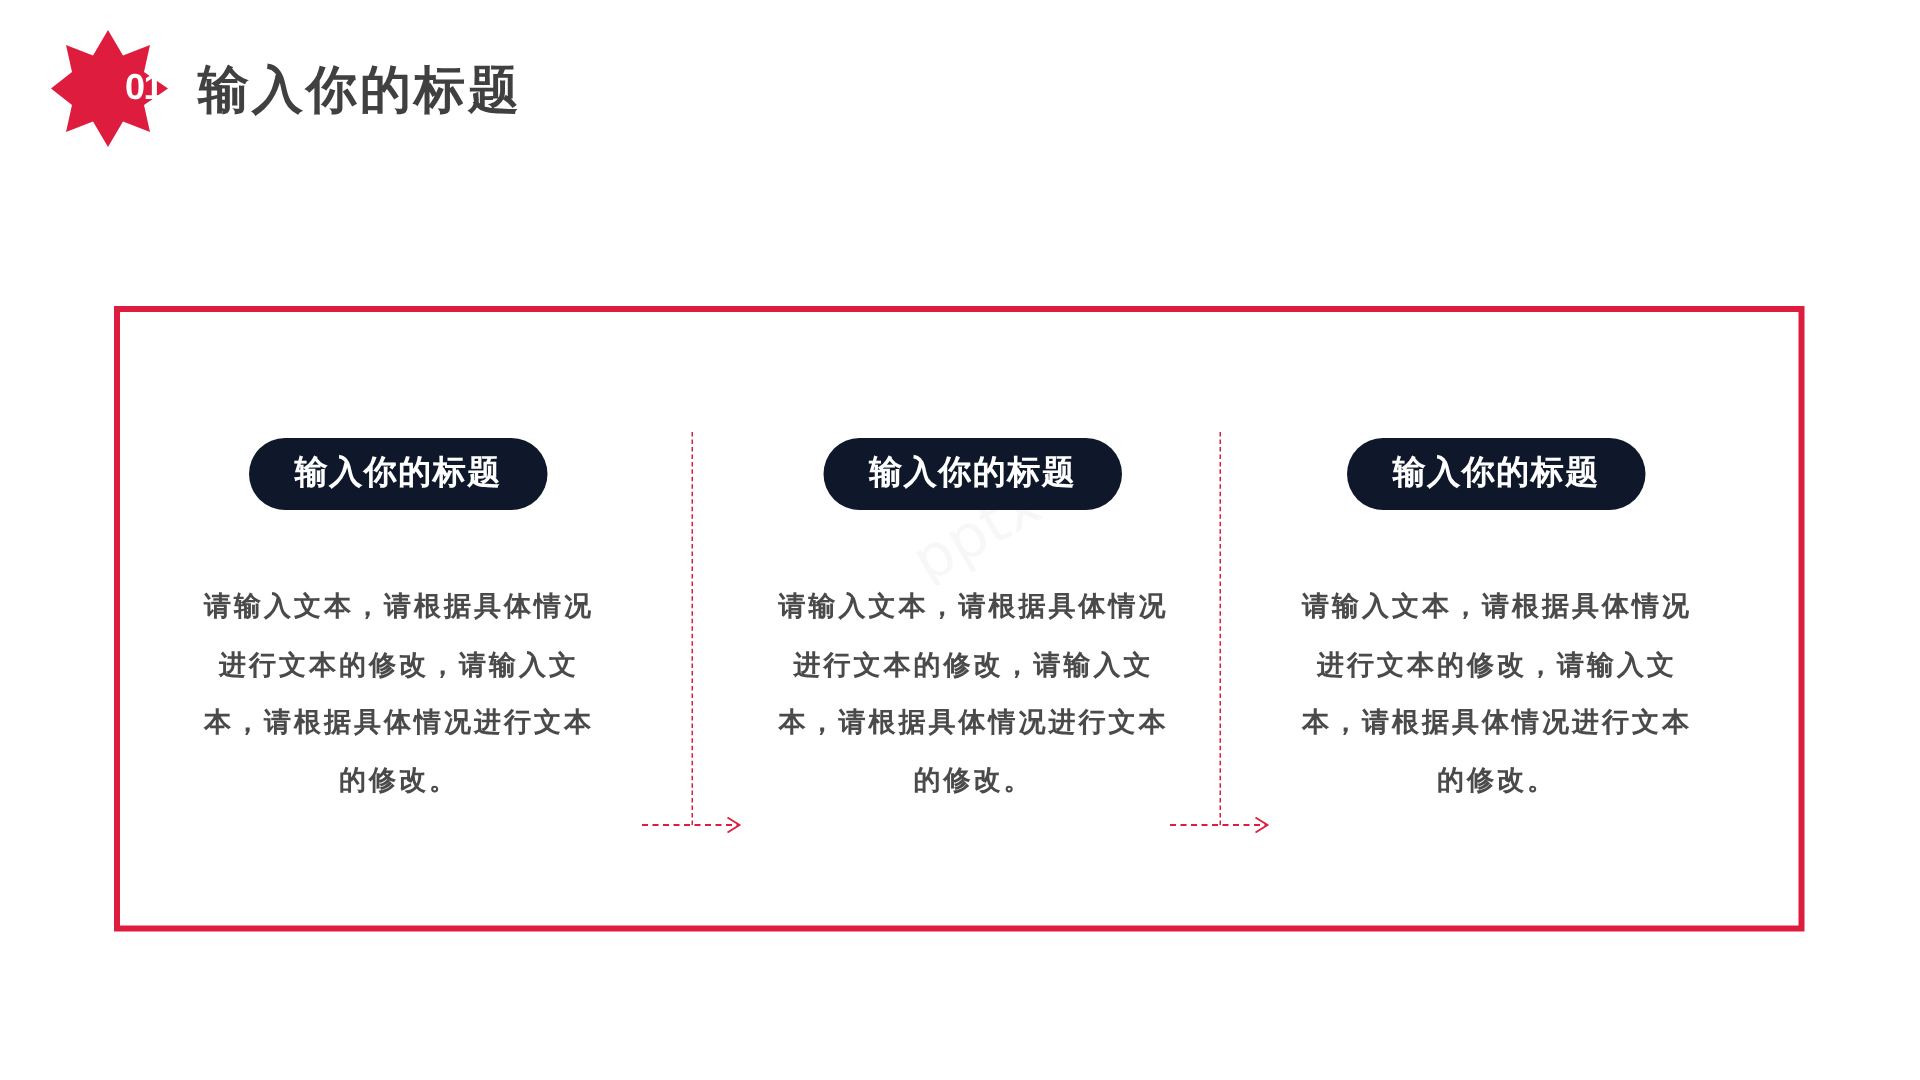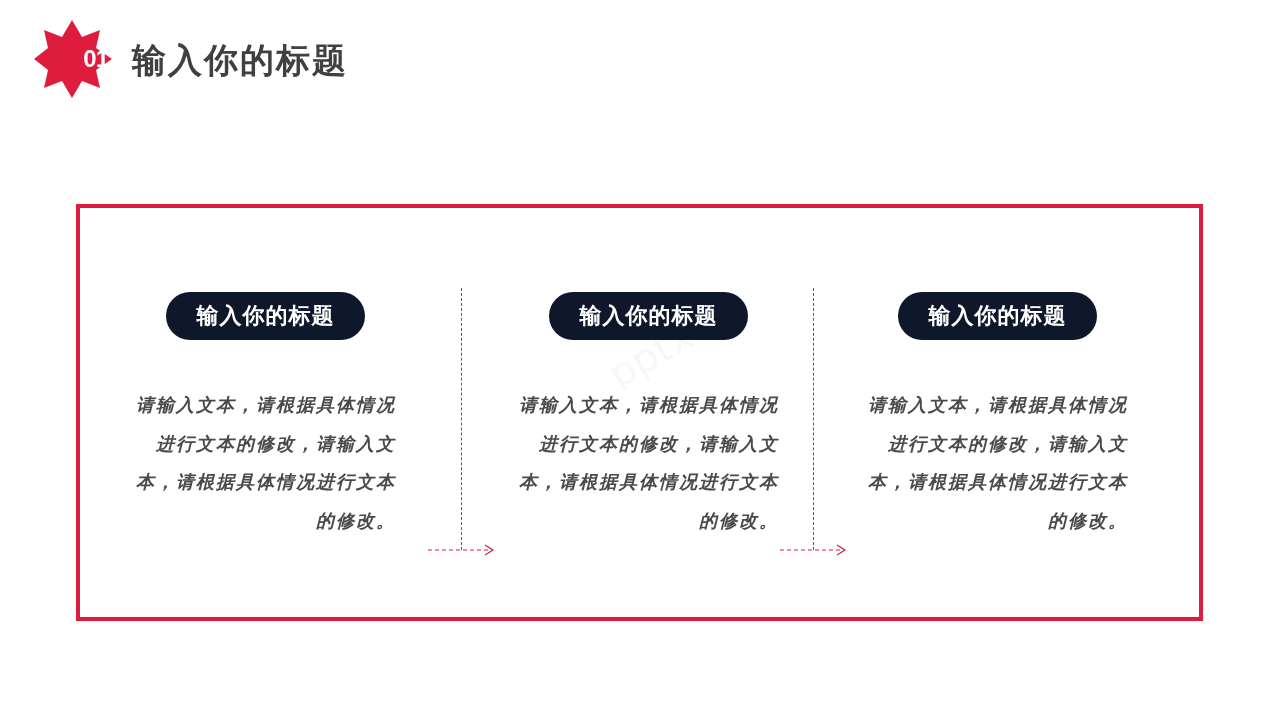--- a/index.html
+++ b/index.html
@@ -9,21 +9,21 @@
   .badge svg { position:absolute; left:0; top:0; }
   .badge-num { position:absolute; left:0; top:0; width:74px; height:78px; line-height:78px; text-align:right;
                color:#fff; font-weight:bold; font-size:24px; letter-spacing:-1px; font-family:"Liberation Sans", sans-serif; }
   .section-title { position:absolute; left:132px; top:38px; font-size:34px; font-weight:bold; color:#404040;
                    letter-spacing:2px; line-height:44px; }
   .frame { position:absolute; left:76px; top:204px; width:1119px; height:409px; border:4px solid #de1c3e; }
   .col { position:absolute; top:292px; width:260px; }
   .pill { position:absolute; top:0; height:48px; width:199px; border-radius:24px; background:#0f172a; color:#fff;
           font-size:22px; font-weight:bold; line-height:48px; text-align:center; letter-spacing:1px; }
   .body-text { position:absolute; top:94px; width:260px; font-size:18px; font-weight:bold; color:#4a4a4a;
-               line-height:38.5px; text-align:right; letter-spacing:2px;font-style:italic; }
+               line-height:38.5px; text-align:center; letter-spacing:2px; }
   .vline { position:absolute; width:0; border-left:1px dashed #de1c3e; }
   .arrow { position:absolute; height:12px; }
   .watermark { position:absolute; left:590px; top:300px; width:110px; height:90px; opacity:0.06; }
 </style>
 </head>
 <body>
 
 <div class="badge">
   <svg width="78" height="78" viewBox="0 0 78 78">
     <polygon fill="#de1c3e" points="38,0 48,17 66,10 62,28 78,39 62,50 66,68 48,61 38,78 28,61 10,68 14,50 0,39 14,28 10,10 28,17"></polygon>

